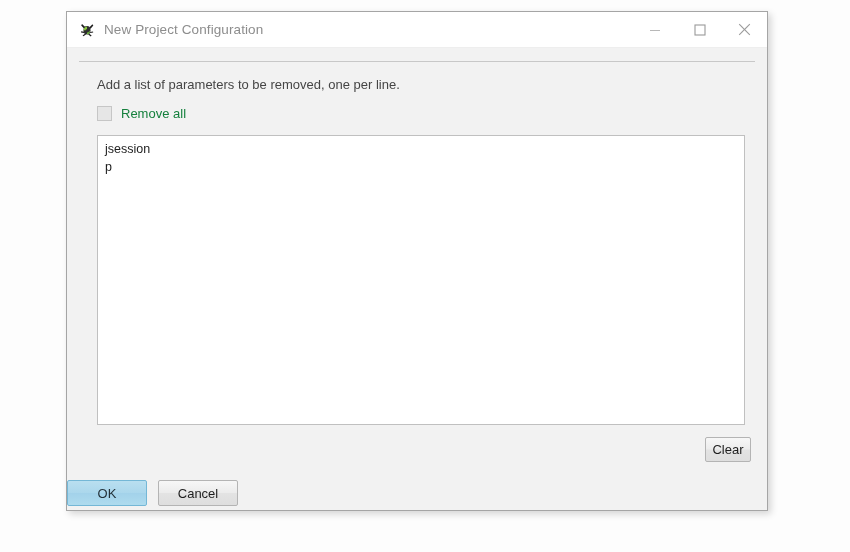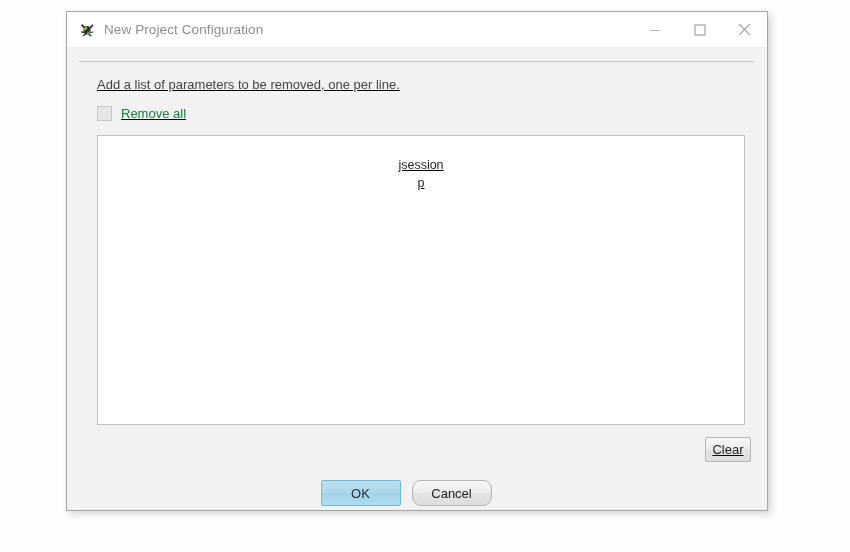--- a/index.html
+++ b/index.html
@@ -117,21 +117,20 @@
   
   .tabpanel {
     margin: 0 12px 0 12px;
     flex: 1 1 auto;
     background: #f2f2f2;
     box-sizing: border-box;
     padding: 0;
     display: flex;
     flex-direction: column;
     position: relative;
-    text-decoration: underline;
   }
 
   .hint-text {
     margin: 15px 0 0 18px;
     font-size: 13px;
     color: #454545;
     white-space: nowrap;
   }
 
   .checkbox-row {
@@ -156,23 +155,22 @@
     white-space: nowrap;
   }
 
   .textarea-box {
     margin: 14px 10px 0 18px;
     height: 290px;
     background: #ffffff;
     border: 1px solid #c0c0c0;
     box-sizing: border-box;
     overflow: auto;
-    padding: 20px 7px;
+    padding: 4px 7px;
     cursor: text;
-    text-align: center;
   }
   .textarea-line {
     font-size: 12.5px;
     color: #1d1d1d;
     line-height: 18px;
     white-space: pre;
   }
 
   .clear-row {
     margin: 12px 4px 0 0;
@@ -199,36 +197,35 @@
   .btn-clear {
     width: 46px;
     height: 25px;
   }
 
   .footer {
     height: 62px;
     min-height: 62px;
     display: flex;
     align-items: center;
-    justify-content: center;
+    justify-content: flex-start;
     padding-right: 22px;
     box-sizing: border-box;
   }
   .btn-ok {
     width: 80px;
     height: 26px;
     margin-right: 11px;
     background: linear-gradient(to bottom, #b9dff0 0%, #abd7ec 50%, #a3d2ea 51%, #aedbee 100%);
     border: 1px solid #74b7d6;
     color: #24323a;
   }
   .btn-cancel {
     width: 80px;
     height: 26px;
-    border-radius: 9px;
   }
 </style>
 </head>
 <body>
 
 <div id="root">
 
   <div class="dialog">
 
     <div class="titlebar">

